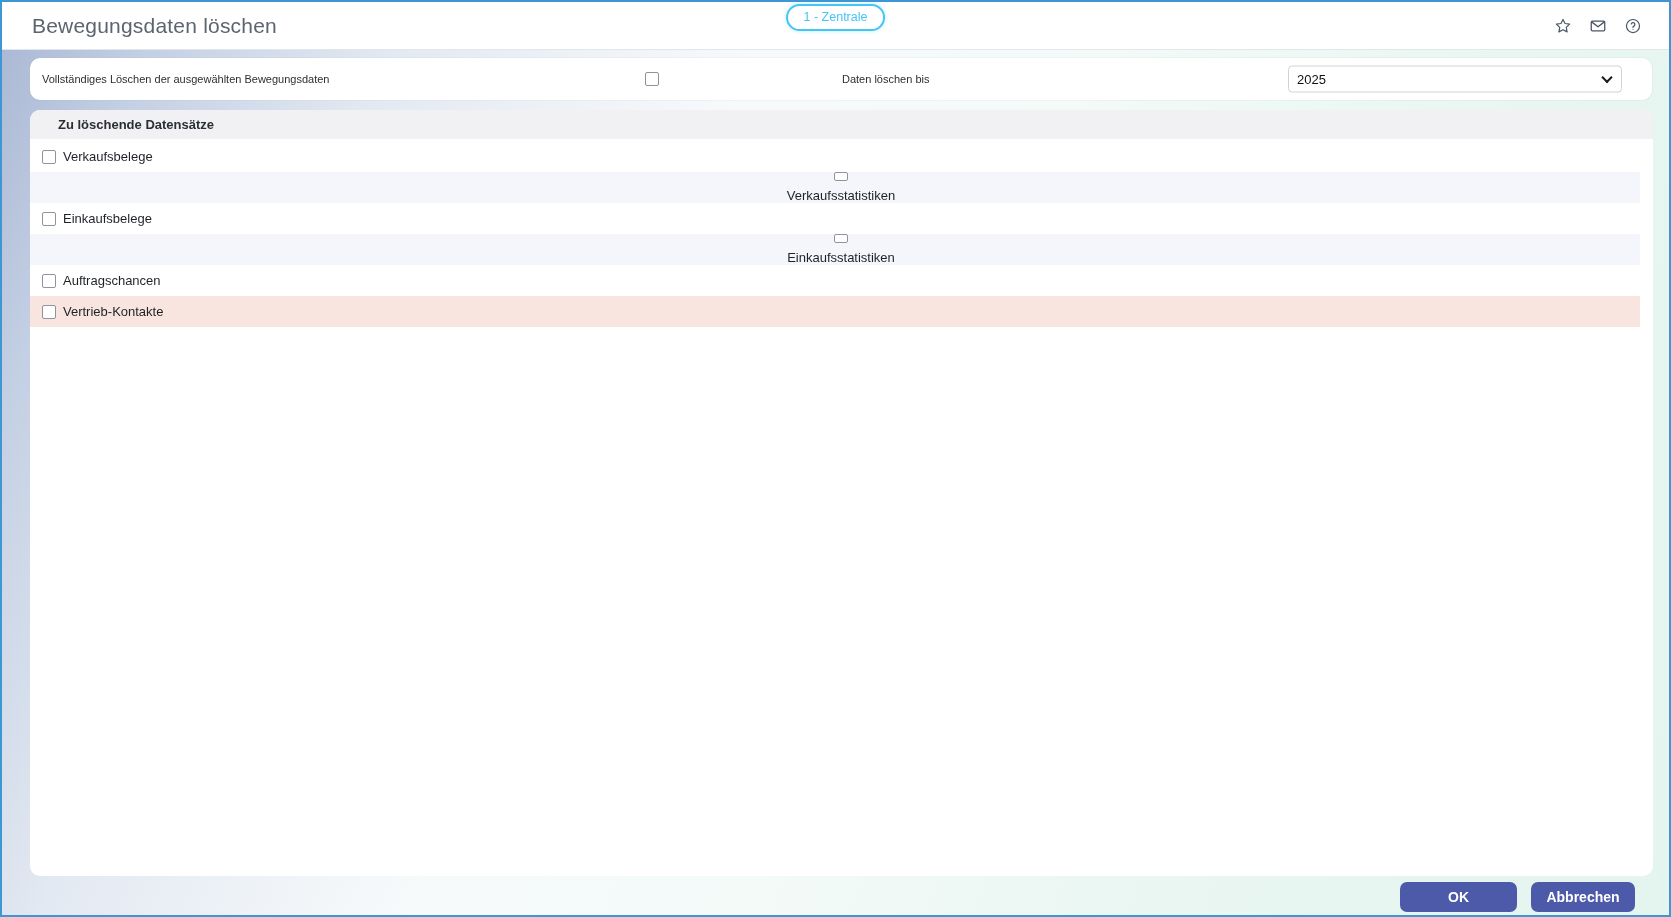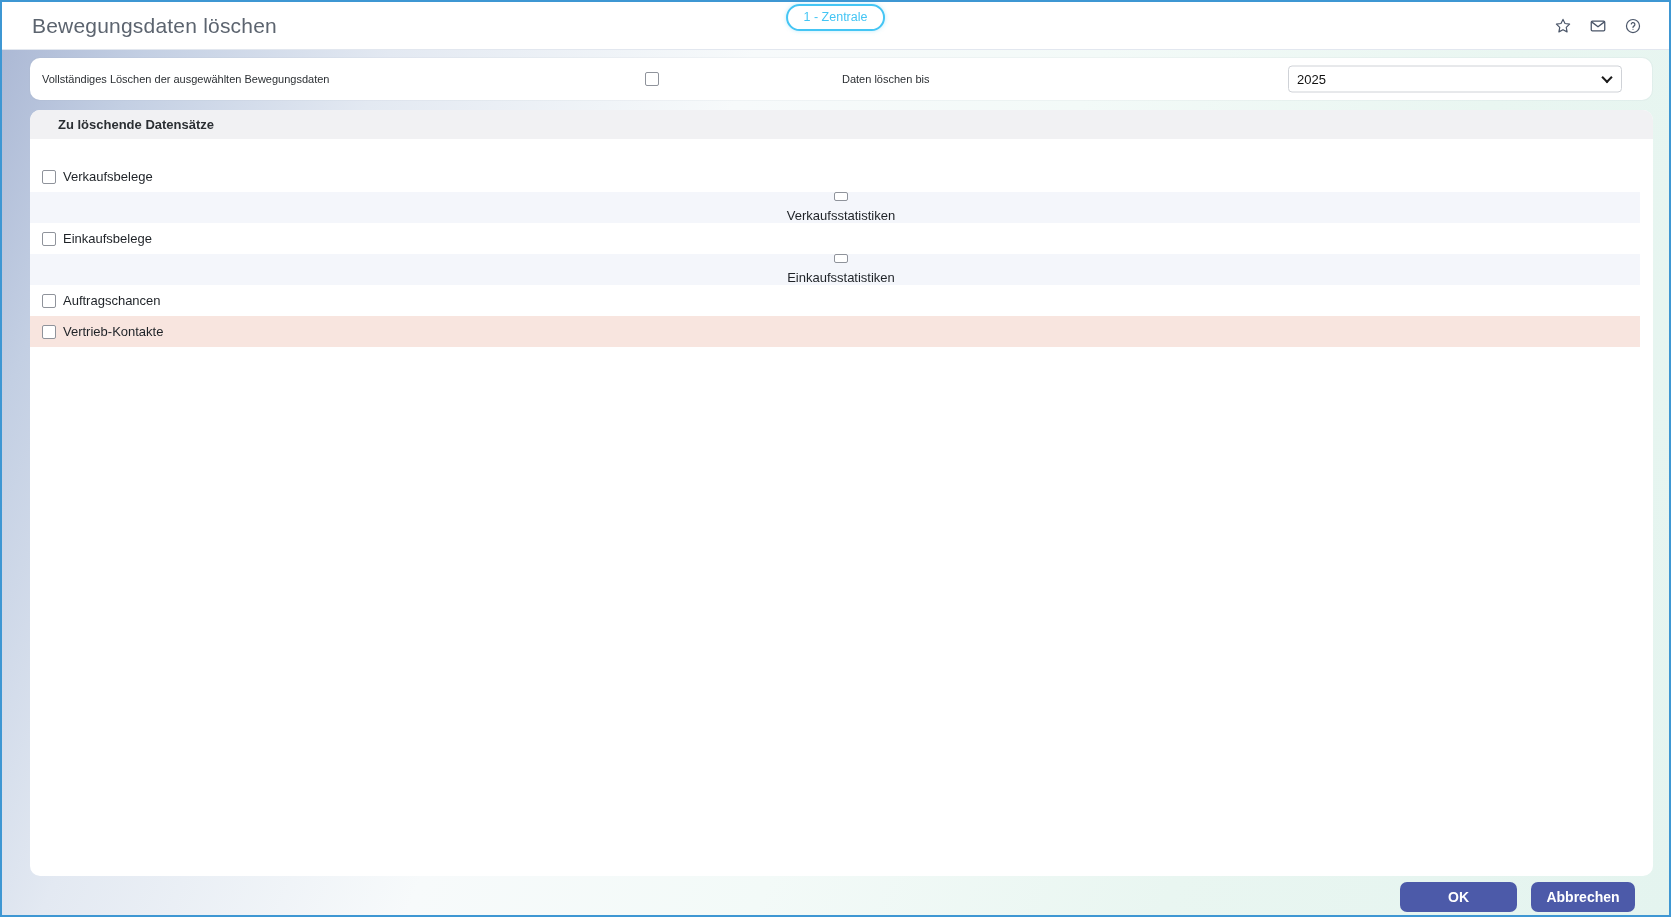--- a/index.html
+++ b/index.html
@@ -95,21 +95,21 @@
     position:absolute; top:108px; left:28px; width:1623px; height:766px;
     background:#ffffff; border-radius:10px;
     overflow:hidden;
   }
   .list-header {
     height:29px; background:#F1F1F3;
     display:flex; align-items:center;
     padding-left:28px;
     font-size:13px; font-weight:bold; color:#2B2F33;
   }
-  .list-rows { padding-top:2px;margin-top:20px; }
+  .list-rows { padding-top:2px; }
   .list-row {
     height:31px; width:calc(100% - 13px);
     display:flex; align-items:center;
     padding-left:12px; gap:7px;
     background:#ffffff;
     cursor:pointer;
   }
   .list-row.alt { background:#F4F6FB;flex-direction:column; }
   .list-row.highlight { background:#F8E5DF; }
   .list-row .row-label { font-size:13px; color:#1E2227; }

